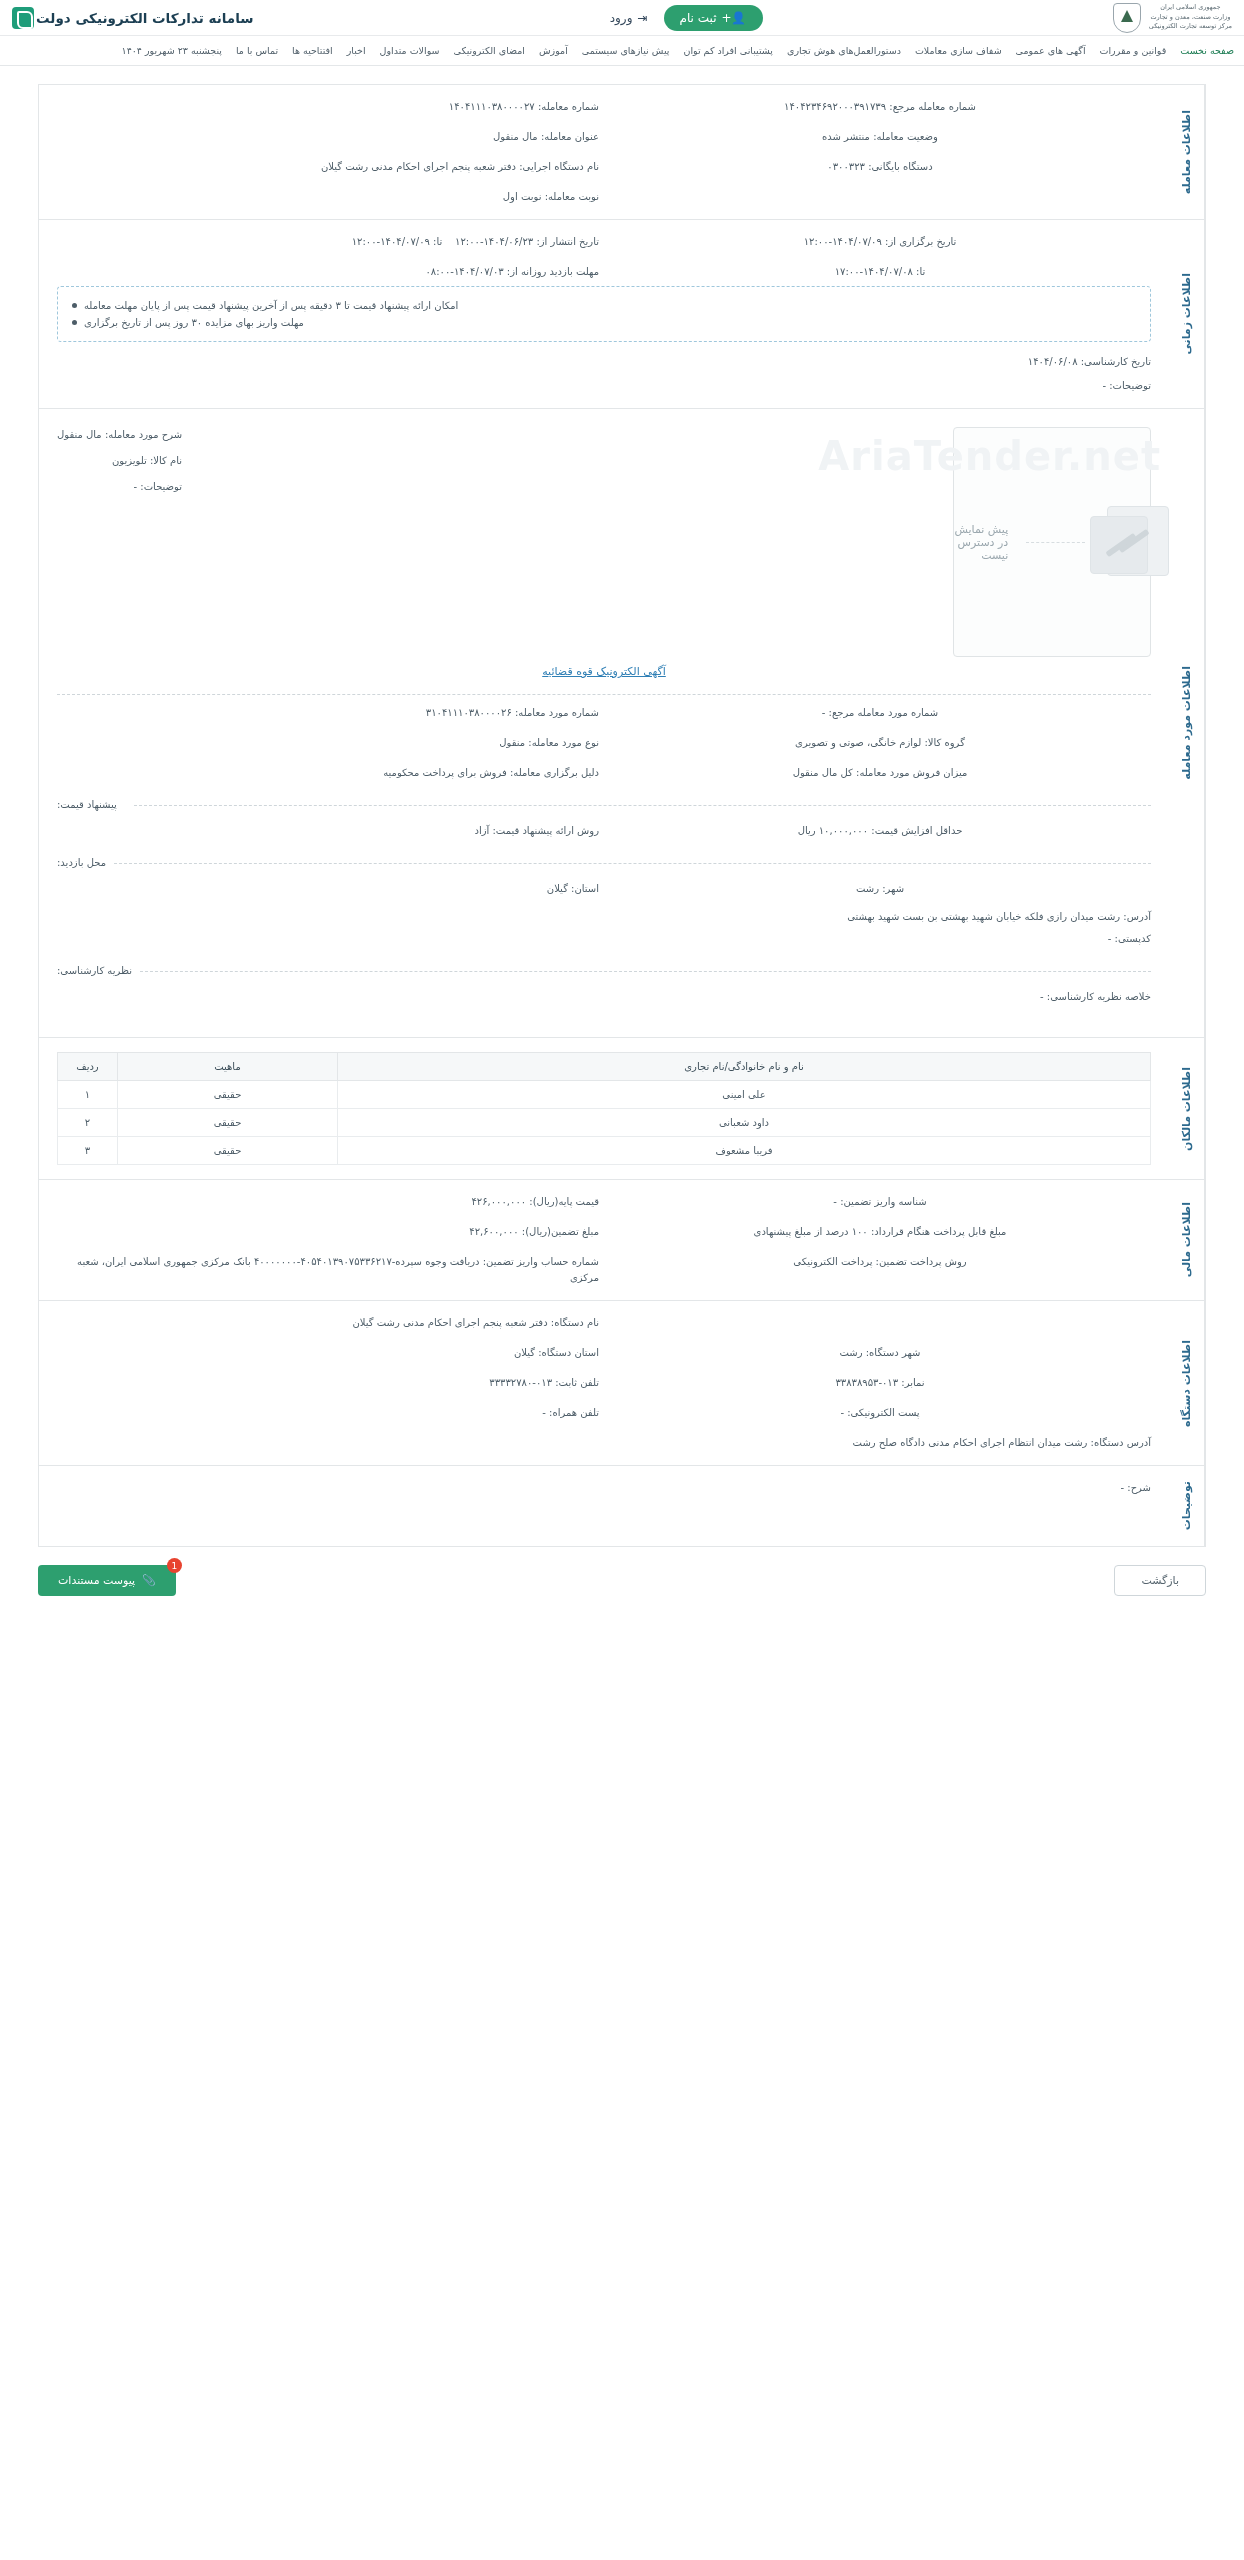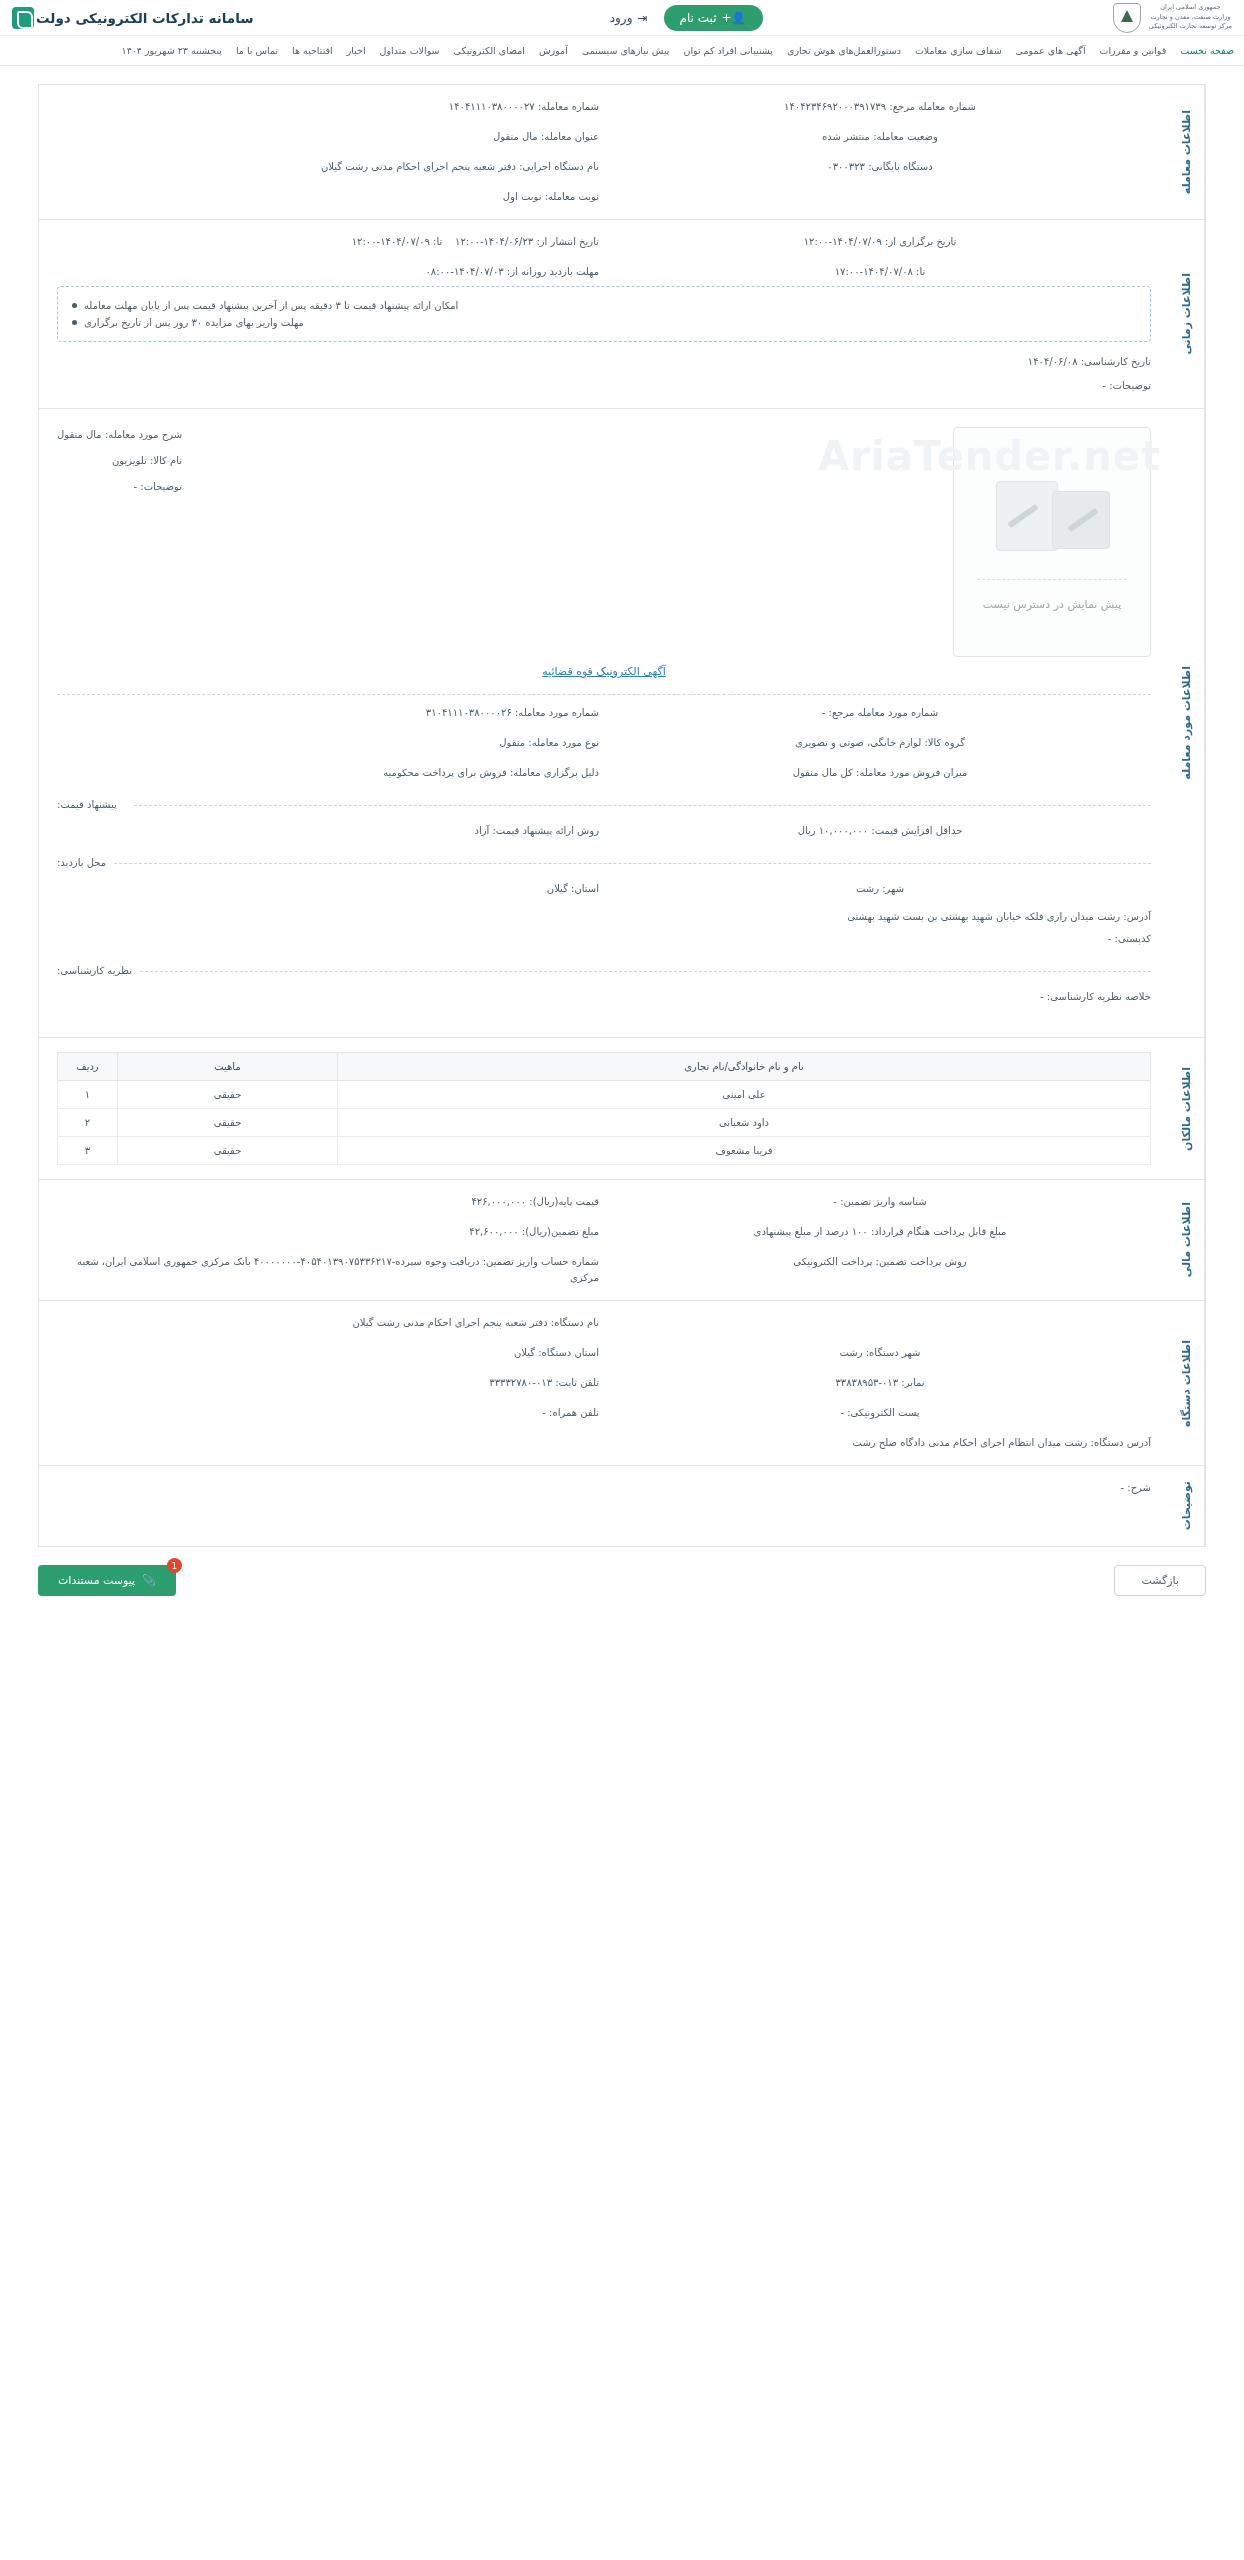--- a/index.html
+++ b/index.html
@@ -144,21 +144,21 @@
   }
   .dot { width: 5px; height: 5px; border-radius: 50%; background: #4d5d68; flex: 0 0 5px; }
 
   
   .preview-row { display: flex; justify-content: space-between; align-items: flex-start; }
   .preview-box {
     width: 198px; height: 230px;
     border: 1px solid #e0e4e6;
     border-radius: 4px;
     background: #fcfdfd;
-    display: flex; flex-direction: column;
+    display: flex; flex-direction: row;
     align-items: center; justify-content: center;
     gap: 18px;
     margin-top: 4px;
   }
   .preview-art { position: relative; width: 120px; height: 88px; }
   .preview-art .card {
     position: absolute; background: #eef1f3; border: 1px solid #dfe4e7; border-radius: 4px;
   }
   .preview-art .c1 { left: 4px; top: 8px; width: 62px; height: 70px; }
   .preview-art .c2 { right: 2px; top: 18px; width: 58px; height: 58px; background:#e6eaed; }

